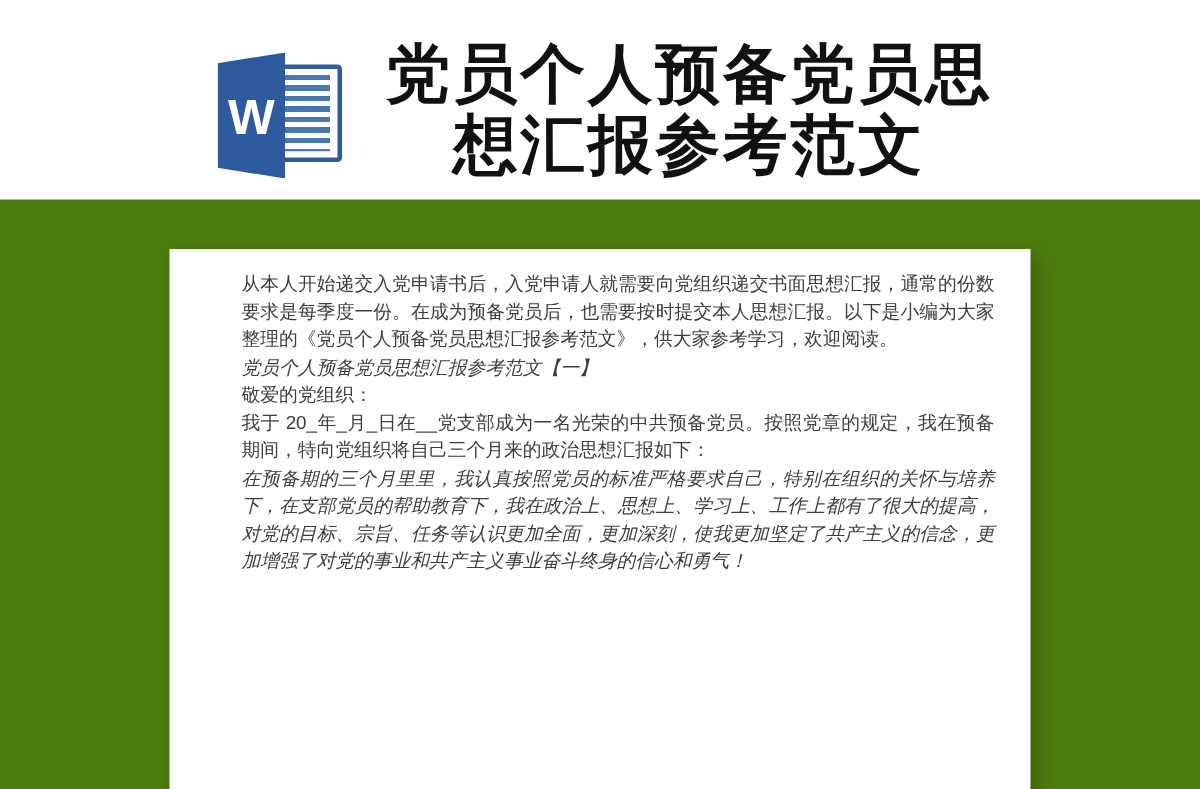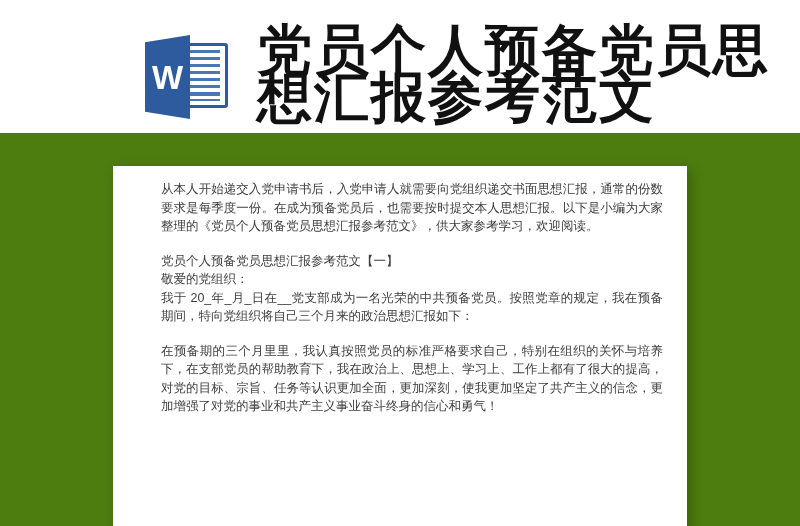--- a/index.html
+++ b/index.html
@@ -25,40 +25,40 @@
   }
   .icon-panel {
     position:absolute; left:0; top:0; width:45px; height:84px;
     background:#2d5b9e;
     clip-path:polygon(0 8.5%,100% 0,100% 100%,0 91.5%);
     display:flex; align-items:center; justify-content:center;
   }
   .icon-panel span { color:#ffffff; font-size:33px; font-weight:700; line-height:1; }
   .title {
     margin-left:28px; margin-top:-6px;
-    font-size:55px; line-height:47px; font-weight:700;
-    color:#111111; letter-spacing:2px;
+    font-size:43px; line-height:47px; font-weight:700;
+    color:#111111; letter-spacing:2px;text-align:center;
   }
 
   
   .body-bg {
     height:393px; background:#4d7c0f;
     padding-top:33px;
   }
   .doc-card {
     width:574px; height:430px; margin:0 auto;
     background:#ffffff;
     box-shadow:4px 4px 12px rgba(0,0,0,0.22);
     padding:14px 24px 30px 48px;
   }
   .doc-card p {
     font-size:12.5px; line-height:18.5px; color:#3d3d3d;
     text-align:justify; text-justify:inter-ideograph;
   }
-  .doc-card p.gap { margin-top:16px; }
+  .doc-card p.gap { margin-top:0;font-style:italic; }
 </style>
 </head>
 <body>
 
 <div class="screen">
 
   <header class="header">
     <div class="word-icon">
       <div class="icon-page"></div>
       <div class="icon-panel">

